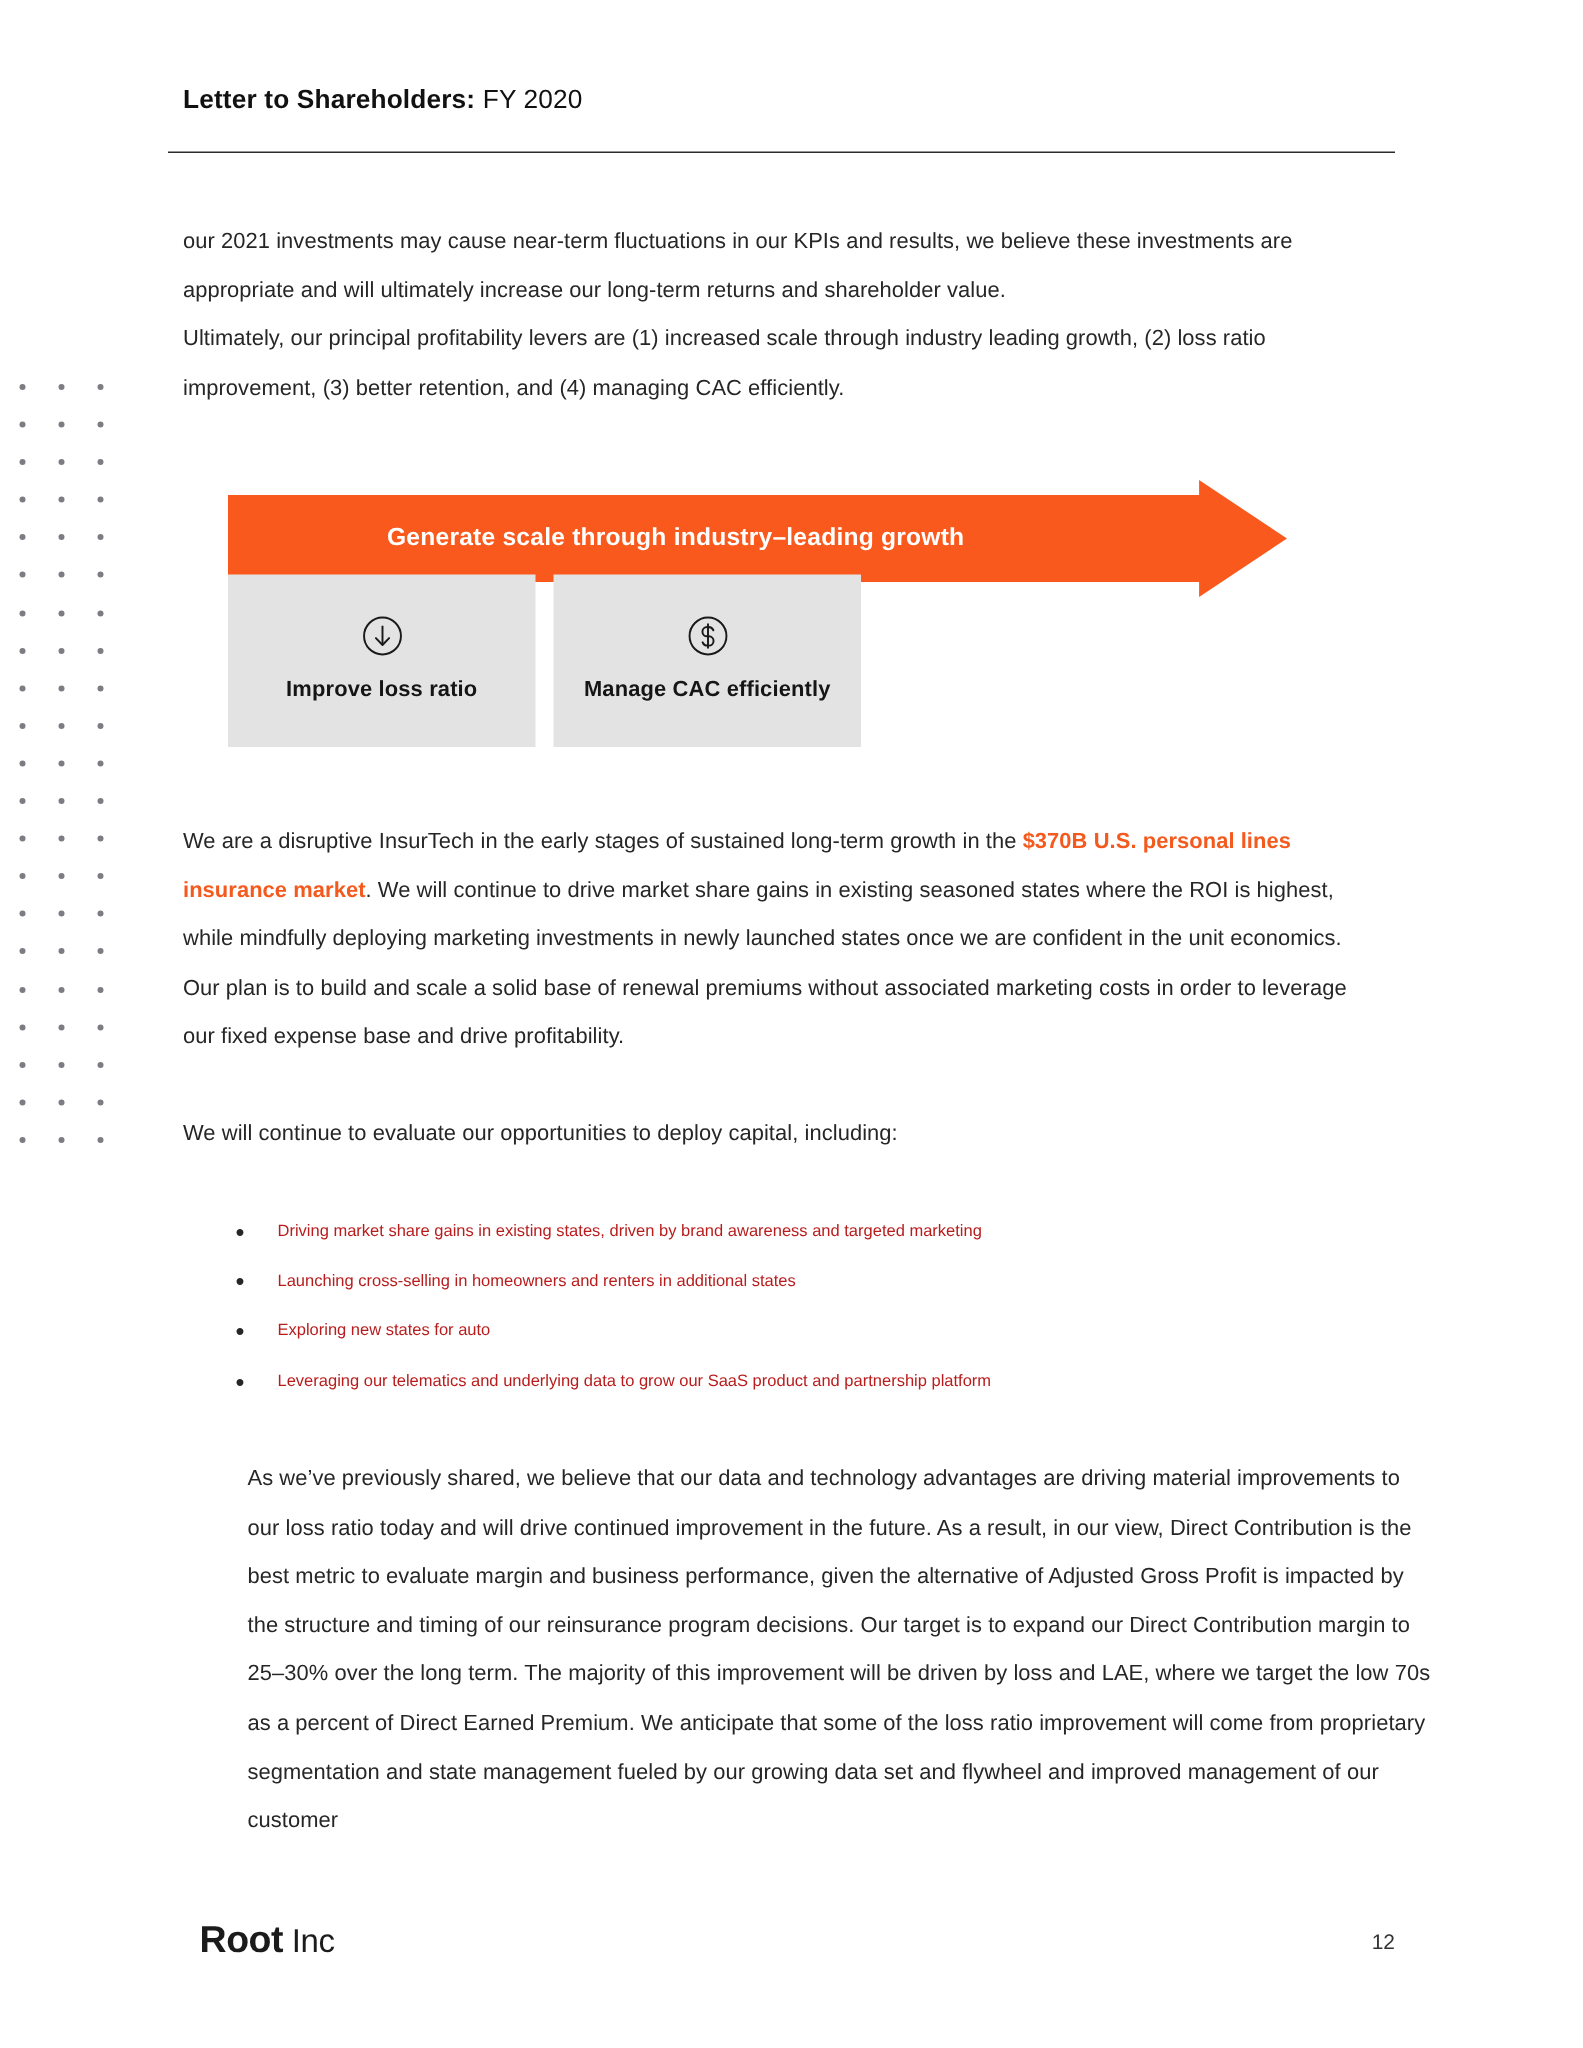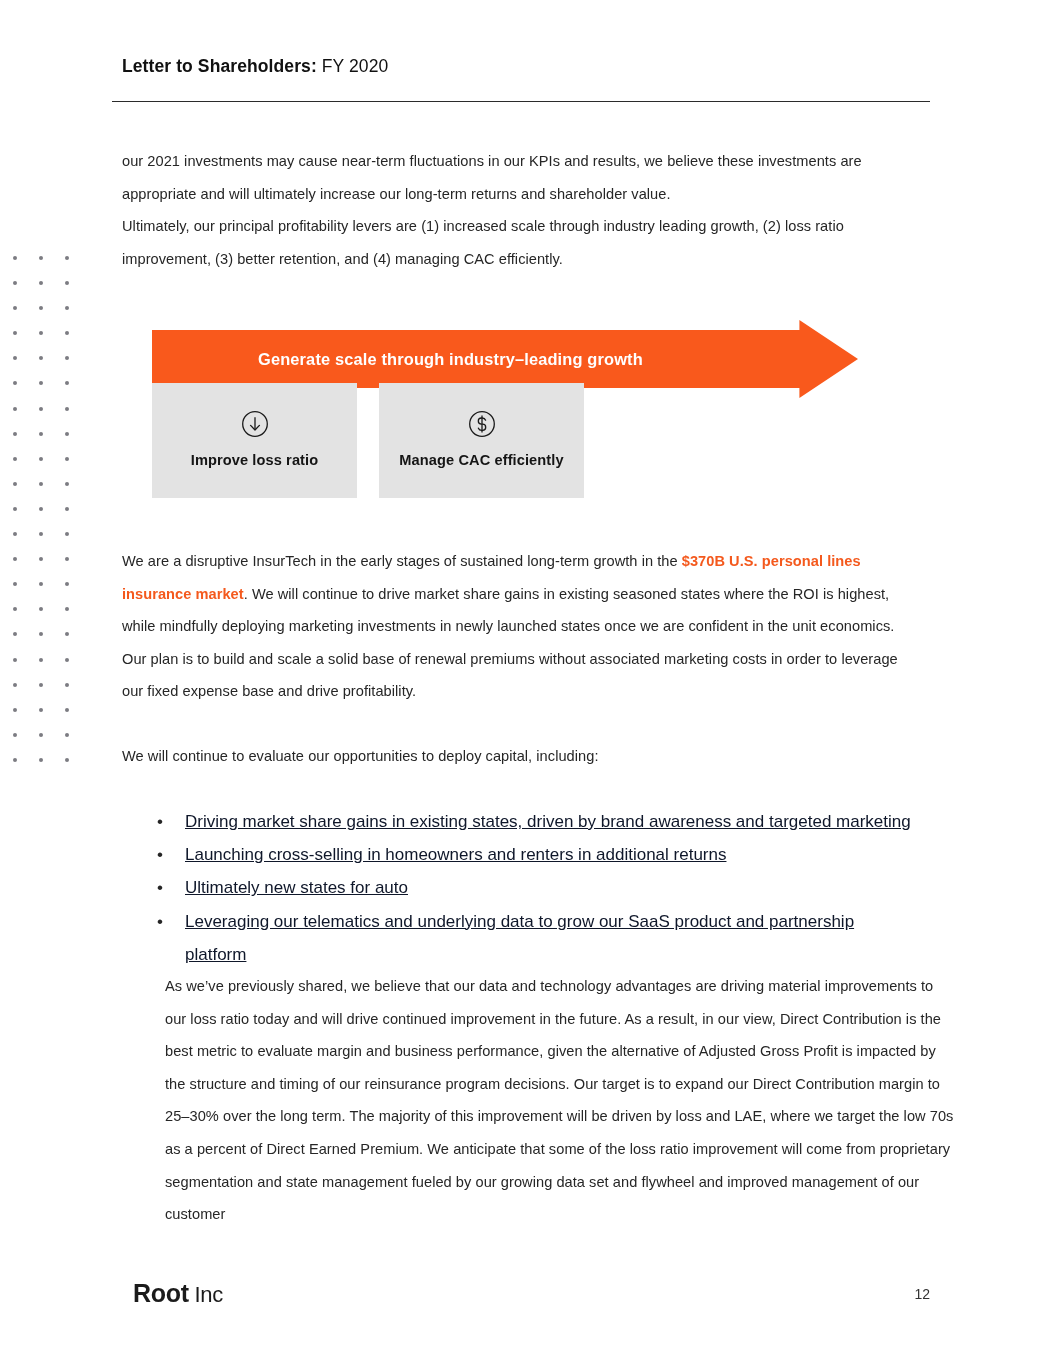--- a/index.html
+++ b/index.html
@@ -125,21 +125,21 @@
     letter-spacing: .15px;
     white-space: nowrap;
   }
 
   .pillar-row {
     position: absolute;
     left: 0;
     top: 73px;
     width: 650px;
     display: flex;
-    gap: 22px;
+    gap: 12px;
   }
   .pillar {
     width: 205px;
     height: 115px;
     background: #e3e3e3;
     display: flex;
     flex-direction: column;
     align-items: center;
     justify-content: flex-start;
     padding-top: 26px;
@@ -160,24 +160,23 @@
 
   
   .bullet-list {
     margin: 0;
     padding: 0;
     list-style: none;
   }
   .bullet-list li {
     position: relative;
     padding-left: 63px;
-    font-size: 17px;
+    font-size: 11px;
     line-height: 33.2px;
-    color: #0f172a;
-    text-decoration: underline;
+    color: #b91c1c;
   }
   .bullet-list li::before {
     content: "\2022";
     position: absolute;
     left: 35px;
     top: 0;
     font-size: 17px;
     color: #262626;
   }
 
@@ -321,22 +320,22 @@
   <p class="body-par"><span>We are a disruptive InsurTech in the early stages of sustained long-term growth in the </span><span class="orange-strong">$370B U.S. personal lines insurance market</span><span>. We will continue to drive market share gains in existing seasoned states where the ROI is highest, while mindfully deploying marketing investments in newly launched states once we are confident in the unit economics. Our plan is to build and scale a solid base of renewal premiums without associated marketing costs in order to leverage our fixed expense base and drive profitability.</span></p>
 </div>
 
 <div class="content" style="top:740px;">
   <p class="body-par">We will continue to evaluate our opportunities to deploy capital, including:</p>
 </div>
 
 <div class="content" style="top:805px;">
   <ul class="bullet-list" id="bullet-list">
       <li>Driving market share gains in existing states, driven by brand awareness and targeted marketing</li>
-      <li>Launching cross-selling in homeowners and renters in additional returns</li>
-      <li>Ultimately new states for auto</li>
+      <li>Launching cross-selling in homeowners and renters in additional states</li>
+      <li>Exploring new states for auto</li>
       <li>Leveraging our telematics and underlying data to grow our SaaS product and partnership platform</li>
     </ul>
 </div>
 
 <div class="content" style="top:970px;margin-left:43px;">
   <p class="body-par">As we’ve previously shared, we believe that our data and technology advantages are driving material improvements to our loss ratio today and will drive continued improvement in the future. As a result, in our view, Direct Contribution is the best metric to evaluate margin and business performance, given the alternative of Adjusted Gross Profit is impacted by the structure and timing of our reinsurance program decisions. Our target is to expand our Direct Contribution margin to 25–30% over the long term. The majority of this improvement will be driven by loss and LAE, where we target the low 70s as a percent of Direct Earned Premium. We anticipate that some of the loss ratio improvement will come from proprietary segmentation and state management fueled by our growing data set and flywheel and improved management of our customer</p>
 </div>
 
 <div class="footer-logo"><span class="logo-strong">Root</span><span class="logo-light"> Inc</span></div>
 <div class="page-number">12</div>

